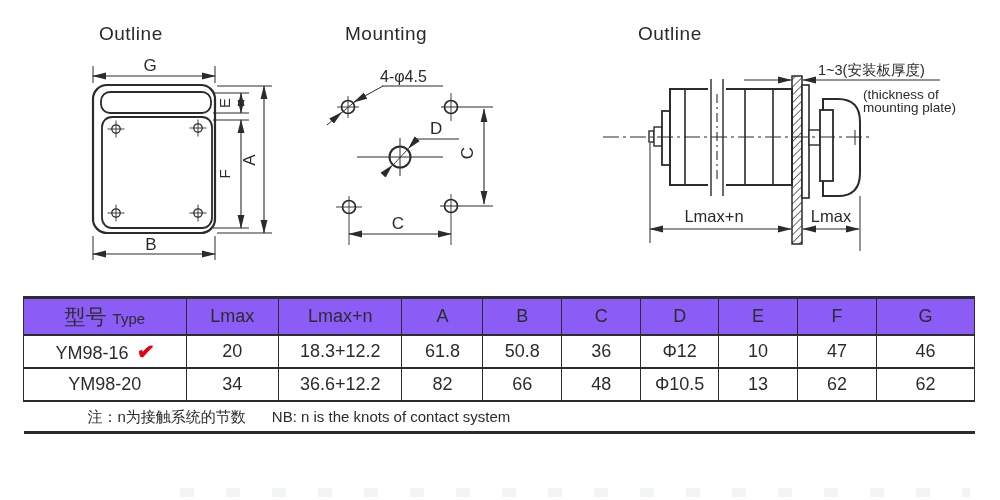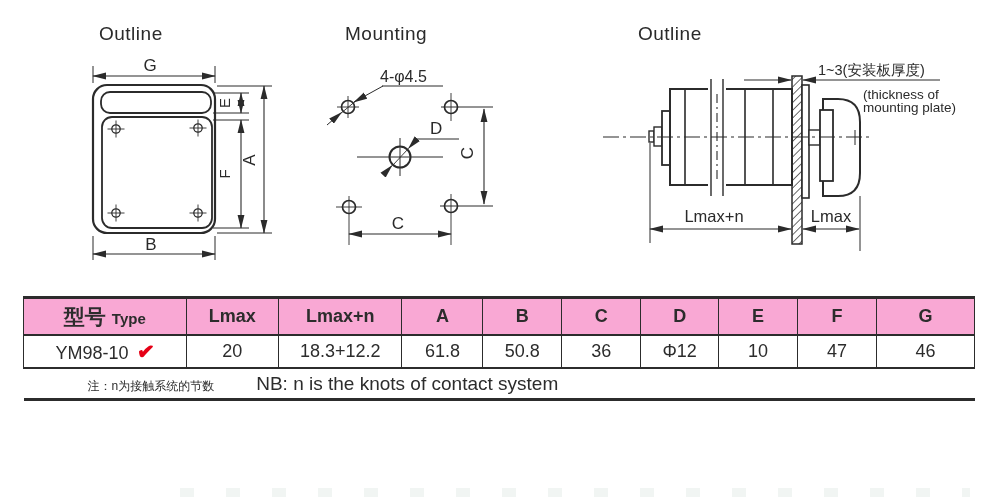--- a/index.html
+++ b/index.html
@@ -9,31 +9,31 @@
   .title-text{font-size:19px;letter-spacing:.5px;}
   .dim-text{font-size:17px;}
   .dim-text-sm{font-size:15px;}
   .lead-text{font-size:16px;}
   .cn-text{font-size:14.5px;}
   .en-text{font-size:13.5px;}
   .lmax-text{font-size:16.5px;}
 
   .spec-wrap{position:absolute;left:23px;top:296px;width:952px;}
   table.spec{border-collapse:collapse;width:952px;table-layout:fixed;color:#2c2c2c;}
-  table.spec th{background:#f9a8d4;border:1.6px solid #2c2c2c;border-top:3px solid #2c2c2c;
-    border-bottom:2.6px solid #2c2c2c;height:35px;font-weight:bold;font-size:18px;padding:0;}
+  table.spec th{background:#8b5cf6;border:1.6px solid #2c2c2c;border-top:3px solid #2c2c2c;
+    border-bottom:2.6px solid #2c2c2c;height:35px;font-weight:normal;font-size:18px;padding:0;}
   table.spec td{border:1.6px solid #2c2c2c;border-bottom:2.6px solid #2c2c2c;height:31px;
     text-align:center;font-size:18px;padding:0;}
   table.spec tr.note-row td{border:none;border-bottom:3px solid #2c2c2c;height:29px;
     text-align:left;padding-left:64px;}
   .model-cn{font-size:21px;}
   .model-en{font-size:15px;margin-left:6px;}
   .chk{color:#e50016;font-size:21px;font-weight:bold;margin-left:8px;display:inline-block;transform:rotate(4deg);}
-  .note-cn{font-size:12px;}
-  .note-en{font-size:19px;margin-left:42px;}
+  .note-cn{font-size:15px;}
+  .note-en{font-size:15px;margin-left:26px;}
   .scan-artifact{position:absolute;left:180px;top:488px;width:790px;height:9px;
     background:repeating-linear-gradient(90deg, rgba(185,205,195,0.20) 0 14px, rgba(0,0,0,0) 14px 46px);}
 </style>
 </head>
 <body>
 
 <div class="stage">
 
   <svg width="1000" height="292" viewBox="0 0 1000 292">
     <defs>
@@ -216,31 +216,43 @@
           <th>B</th>
           <th>C</th>
           <th>D</th>
           <th>E</th>
           <th>F</th>
           <th>G</th>
         </tr>
       </thead>
       <tbody>
         <tr>
-          <td><span>YM98-10</span><span class="chk">✔</span></td>
+          <td><span>YM98-16</span><span class="chk">✔</span></td>
           <td>20</td>
           <td>18.3+12.2</td>
           <td>61.8</td>
           <td>50.8</td>
           <td>36</td>
           <td>Φ12</td>
           <td>10</td>
           <td>47</td>
           <td>46</td>
         </tr>
+        <tr>
+          <td><span>YM98-20</span></td>
+          <td>34</td>
+          <td>36.6+12.2</td>
+          <td>82</td>
+          <td>66</td>
+          <td>48</td>
+          <td>Φ10.5</td>
+          <td>13</td>
+          <td>62</td>
+          <td>62</td>
+        </tr>
         <tr class="note-row">
           <td colspan="10">
             <span class="note-cn">注：n为接触系统的节数</span><span class="note-en">NB: n is the knots of contact system</span>
           </td>
         </tr>
       </tbody>
     </table>
   </div>
 
   <div class="scan-artifact"></div>

